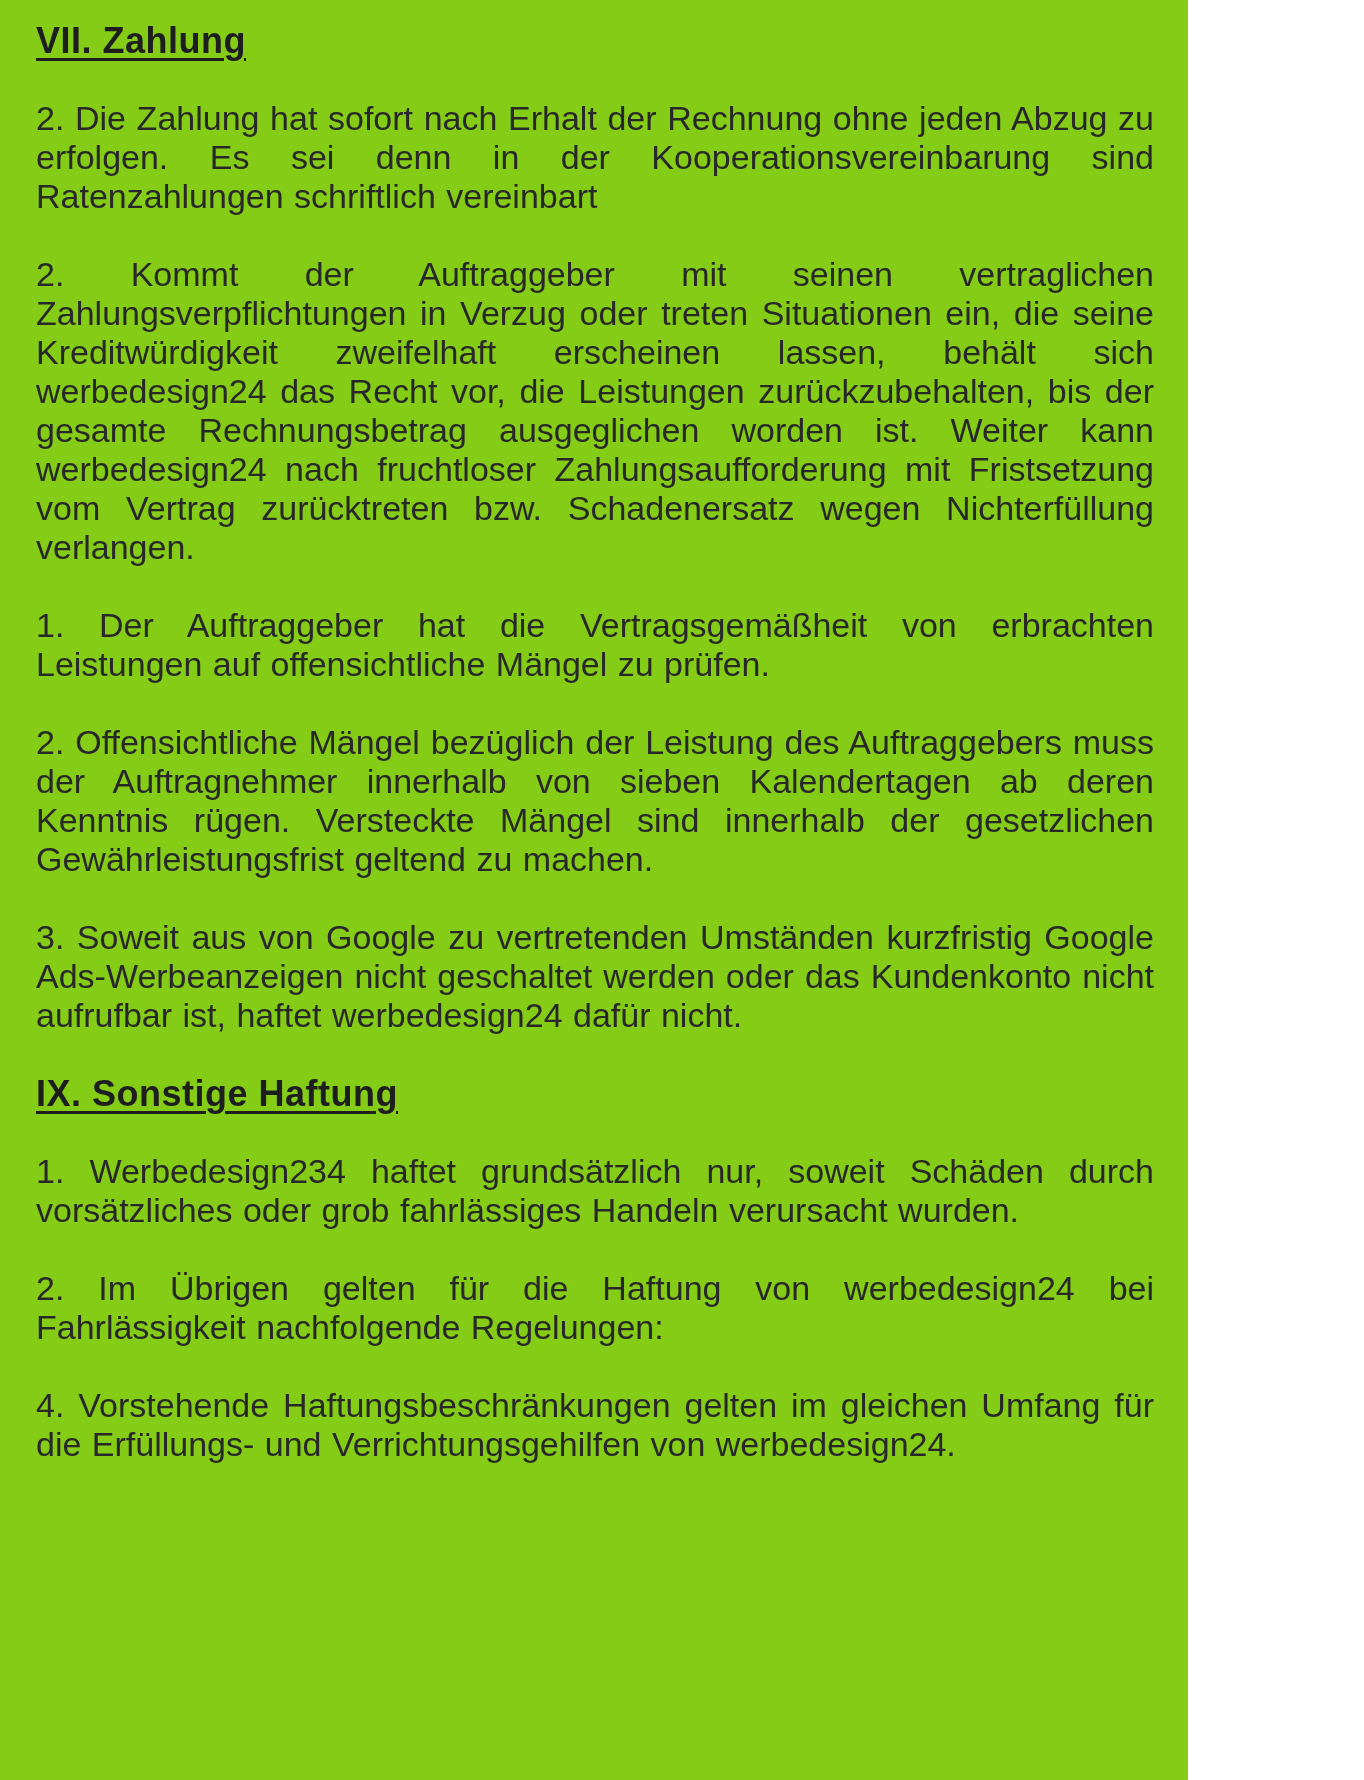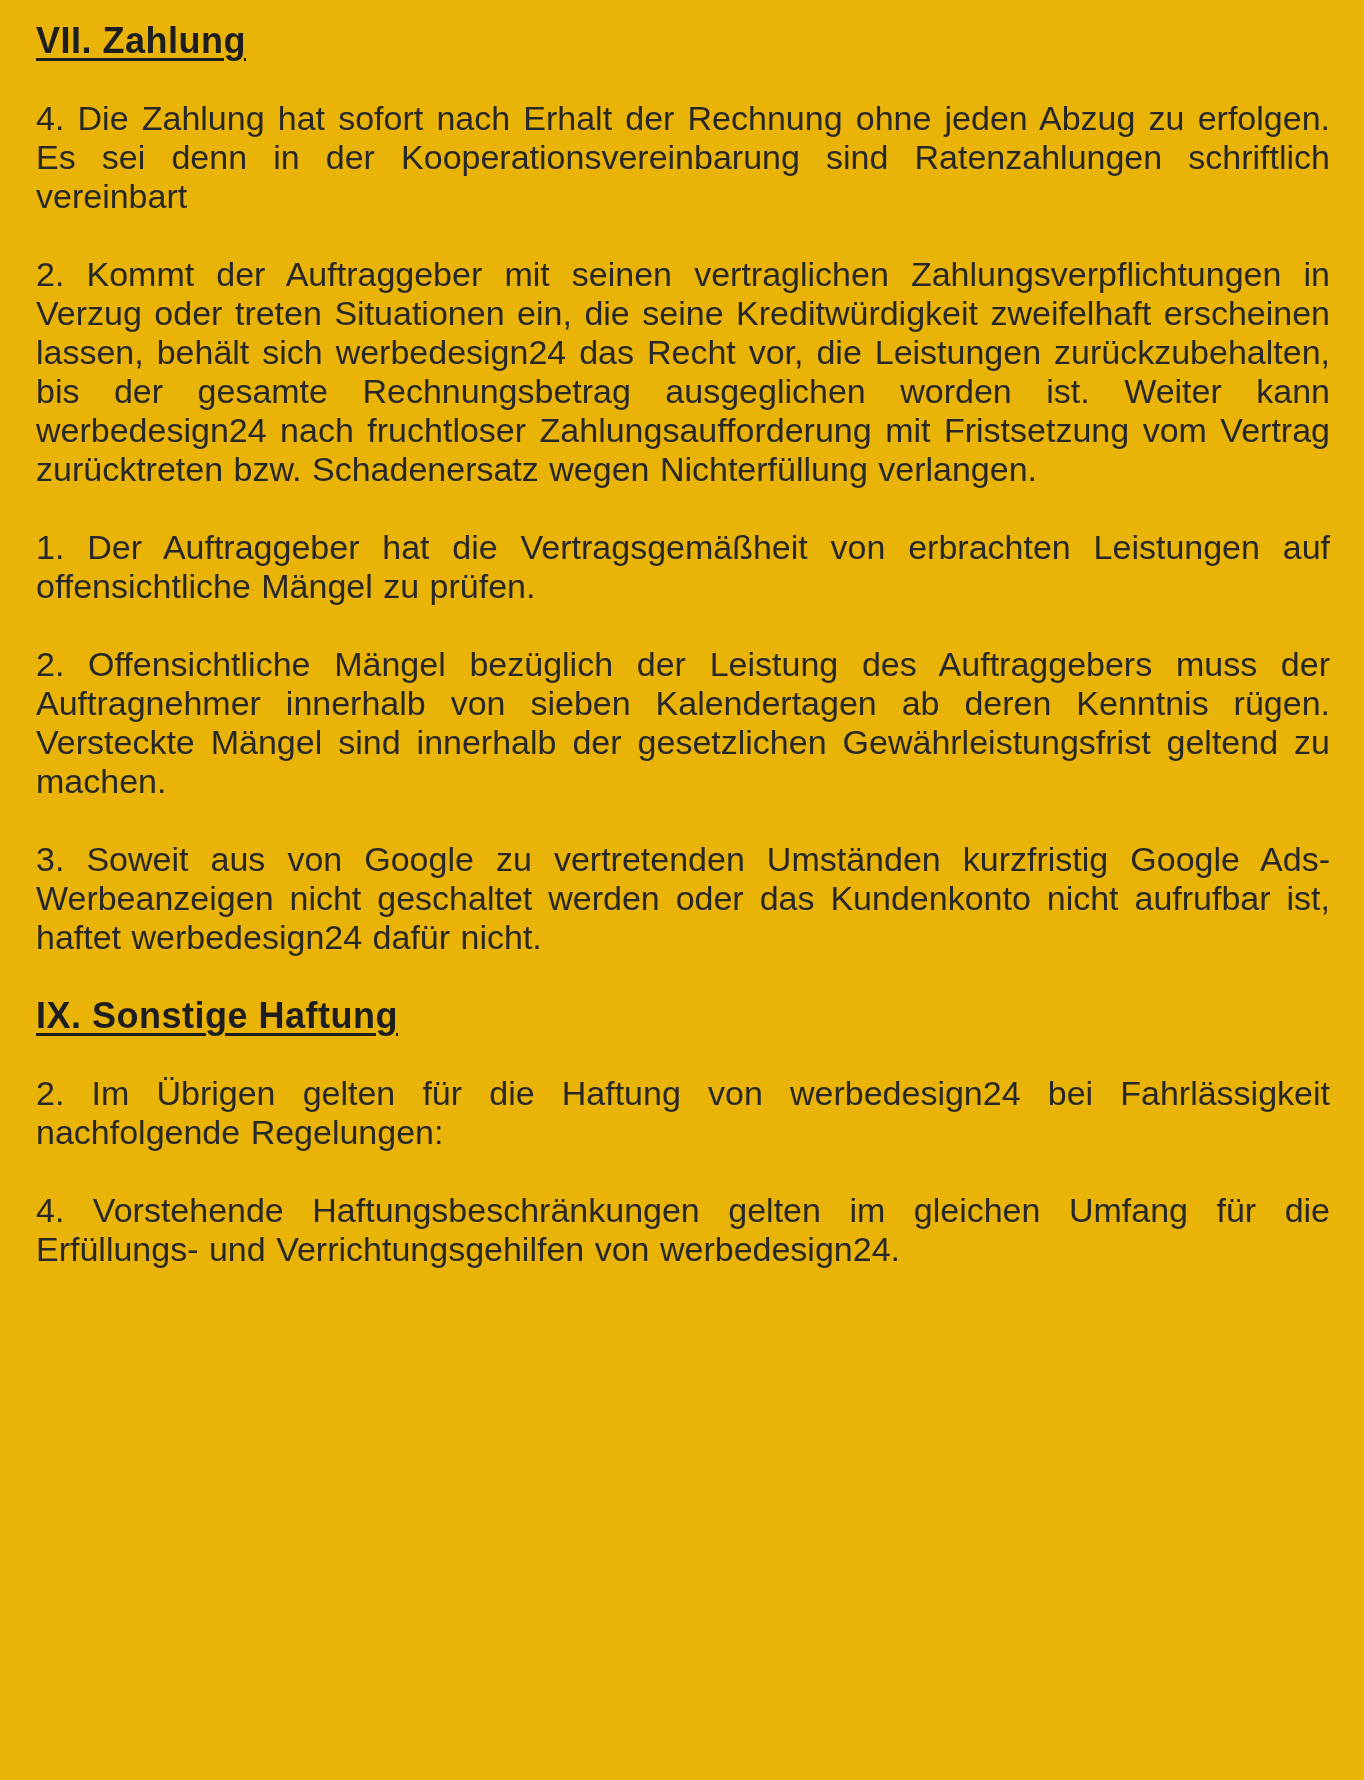--- a/index.html
+++ b/index.html
@@ -8,28 +8,28 @@
     padding: 0;
     background: #ffffff;
   }
   body {
     width: 1364px;
     height: 1780px;
     overflow: hidden;
   }
   .page {
     box-sizing: border-box;
-    width: 1364px;
+    width: 1188px;
     height: 1780px;
     padding: 21px 34px 0 36px;
     font-family: "Liberation Sans", sans-serif;
     font-size: 34px;
     line-height: 39px;
     color: #282828;
-    background: #eab308;
+    background: #84cc16;
   }
   .section {
     margin: 0;
   }
   .section-heading {
     font-size: 36px;
     font-weight: bold;
     color: #1e1e1e;
     text-decoration: underline;
     text-decoration-thickness: 3px;
@@ -45,29 +45,30 @@
     word-spacing: 1px;
   }
 </style>
 </head>
 <body>
 
 <div class="page">
 
   <section class="section">
     <h2 class="section-heading">VII. Zahlung</h2>
-    <p class="paragraph">4. Die Zahlung hat sofort nach Erhalt der Rechnung ohne jeden Abzug zu erfolgen. Es sei denn in der Kooperationsvereinbarung sind Ratenzahlungen schriftlich vereinbart</p>
+    <p class="paragraph">2. Die Zahlung hat sofort nach Erhalt der Rechnung ohne jeden Abzug zu erfolgen. Es sei denn in der Kooperationsvereinbarung sind Ratenzahlungen schriftlich vereinbart</p>
     <p class="paragraph">2. Kommt der Auftraggeber mit seinen vertraglichen Zahlungsverpflichtungen in Verzug oder treten Situationen ein, die seine Kreditwürdigkeit zweifelhaft erscheinen lassen, behält sich werbedesign24 das Recht vor, die Leistungen zurückzubehalten, bis der gesamte Rechnungsbetrag ausgeglichen worden ist.  Weiter kann werbedesign24 nach fruchtloser Zahlungsaufforderung mit Fristsetzung vom Vertrag zurücktreten bzw. Schadenersatz wegen Nichterfüllung verlangen.</p>
   </section>
 
   <section class="section">
     <p class="paragraph">1. Der Auftraggeber hat die Vertragsgemäßheit von erbrachten Leistungen auf offensichtliche Mängel zu prüfen.</p>
     <p class="paragraph">2. Offensichtliche Mängel bezüglich der Leistung des Auftraggebers muss der Auftragnehmer innerhalb von sieben Kalendertagen ab deren Kenntnis rügen. Versteckte Mängel sind innerhalb der gesetzlichen Gewährleistungsfrist geltend zu machen.</p>
     <p class="paragraph">3. Soweit aus von Google zu vertretenden Umständen kurzfristig Google Ads-Werbeanzeigen nicht geschaltet werden oder das Kundenkonto nicht aufrufbar ist, haftet werbedesign24 dafür nicht.</p>
   </section>
 
   <section class="section">
     <h2 class="section-heading">IX. Sonstige Haftung</h2>
+    <p class="paragraph">1. Werbedesign234 haftet grundsätzlich nur, soweit Schäden durch vorsätzliches oder grob fahrlässiges Handeln verursacht wurden.</p>
     <p class="paragraph">2. Im Übrigen gelten für die Haftung von werbedesign24 bei Fahrlässigkeit nachfolgende Regelungen:</p>
     <p class="paragraph">4. Vorstehende Haftungsbeschränkungen gelten im gleichen Umfang für die Erfüllungs- und Verrichtungsgehilfen von werbedesign24.</p>
   </section>
 
 </div>
 
 </body></html>

